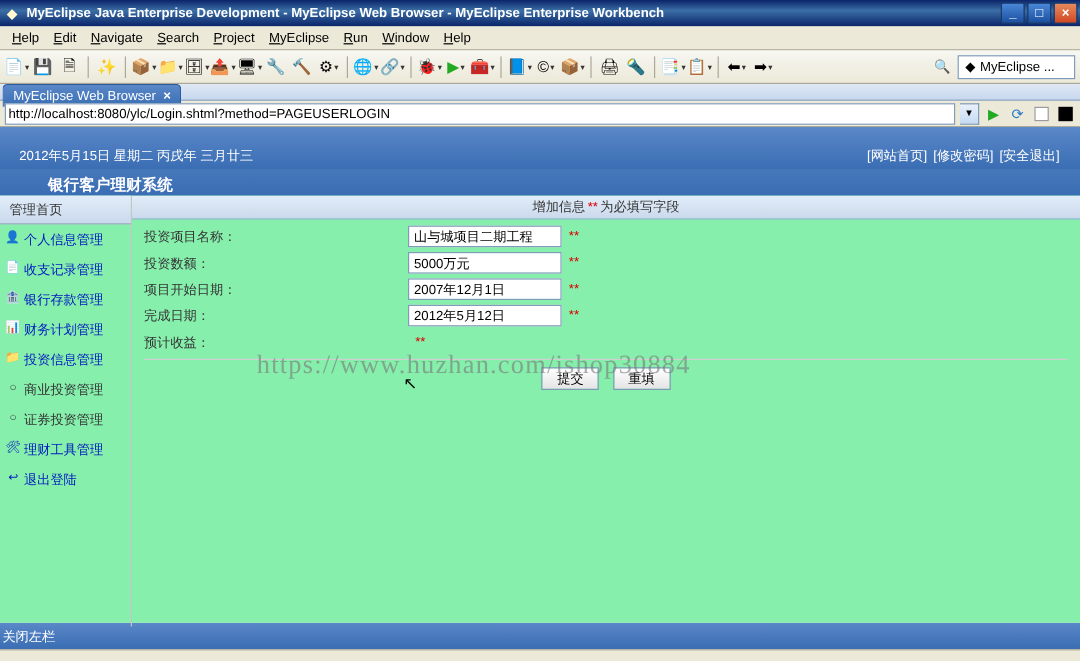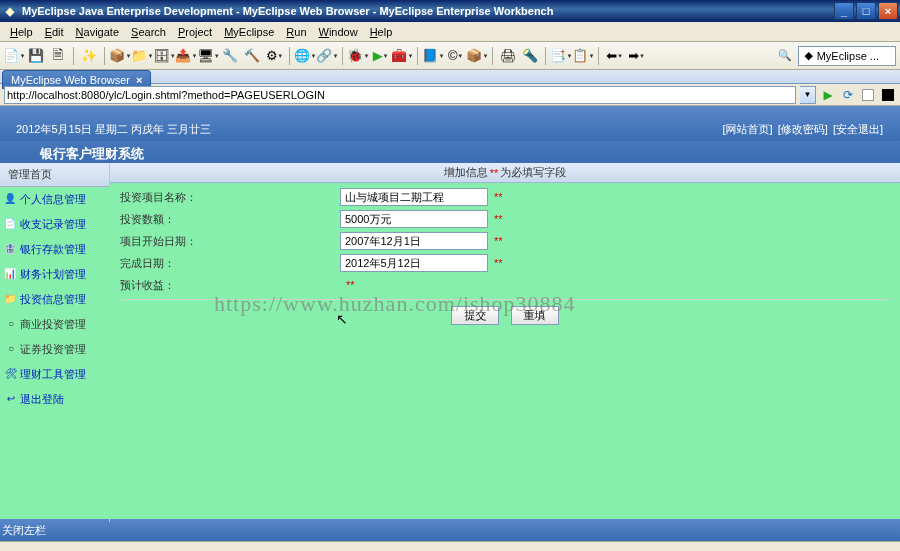--- a/index.html
+++ b/index.html
@@ -51,21 +51,21 @@
 .side-home { background: linear-gradient(to bottom,#e2edf9,#cad9ec);padding:4px 8px;font-size:11px;border-bottom:1px solid #aac;color:#333;}
 .side-item{ padding:5px 6px 5px 20px; font-size:11px; cursor:pointer;position:relative; color:#0018c0;}
 .side-item::before{content:"";position:absolute;left:6px;top:6px;width:10px;height:10px;}
 .side-ico{position:absolute;left:5px;top:5px;width:12px;height:12px;display:inline-flex;align-items:center;justify-content:center;font-size:10px;}
 .body { flex:1; padding:0; overflow:auto; position:relative;}
 .form-title{ background:linear-gradient(to bottom,#e2edf9,#cad9ec); height:20px;display:flex;align-items:center;justify-content:center;font-size:11px;border-bottom:1px solid #9cb6d9;color:#333;}
 .form-title .req{ color:#d00;margin:0 2px;}
 .form{ padding:2px 10px; }
 .form-row{ display:flex;align-items:center; margin:2px 0;height:20px;}
 .form-label{ width:220px;font-size:11px;padding-right:6px;color:#333;}
-.form-input{ width:148px;height:18px;border:1px solid #7f9db9;padding:0 4px;font-size:11px;background:#fff;}
+.form-input{ width:128px;height:18px;border:1px solid #7f9db9;padding:0 4px;font-size:11px;background:#fff;}
 .star{ color:#d00;margin-left:6px;font-size:11px;}
 .form-btns{ text-align:center; padding:6px; border-top:1px solid #d0d0d0;margin-top:4px;}
 .fbtn{ padding:1px 12px; font-size:11px;border:1px solid #7f9db9;background:linear-gradient(#fff,#e4e4e4);cursor:pointer;margin:0 4px;}
 .watermark{position:absolute;left:104px;top:128px;font-size:22px;color:rgba(120,120,120,0.6);letter-spacing:1px;pointer-events:none;font-family:serif;}
 .cursor{position:absolute;left:226px;top:148px;font-size:14px;pointer-events:none;}
 
 
 .collapse-left{height:22px;background:linear-gradient(to bottom,#5a88c8,#3a6db3);color:#fff;display:flex;align-items:center;padding:0 2px;font-size:11px;}
 .statusbar{height:18px;background:#ece9d8;border-top:1px solid #aca899;display:flex;align-items:center;padding:0 6px;font-size:11px;color:#333;}
 </style>

